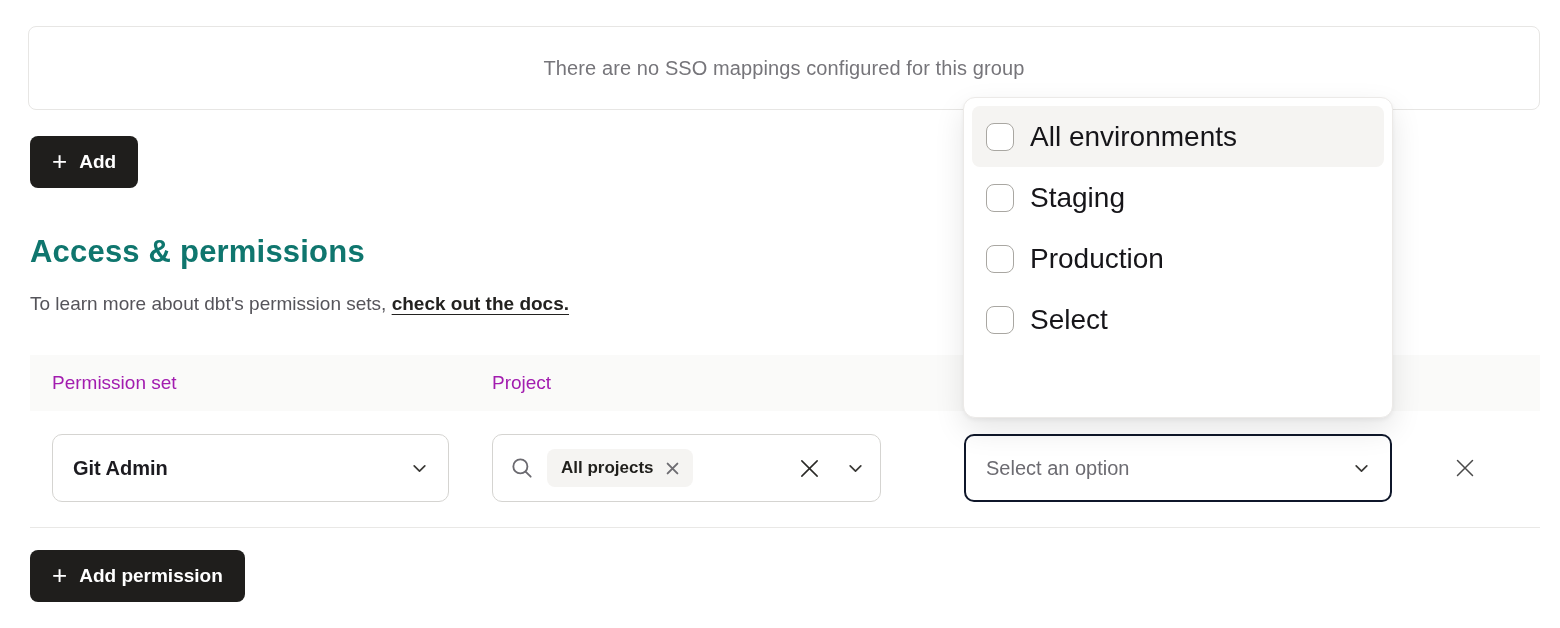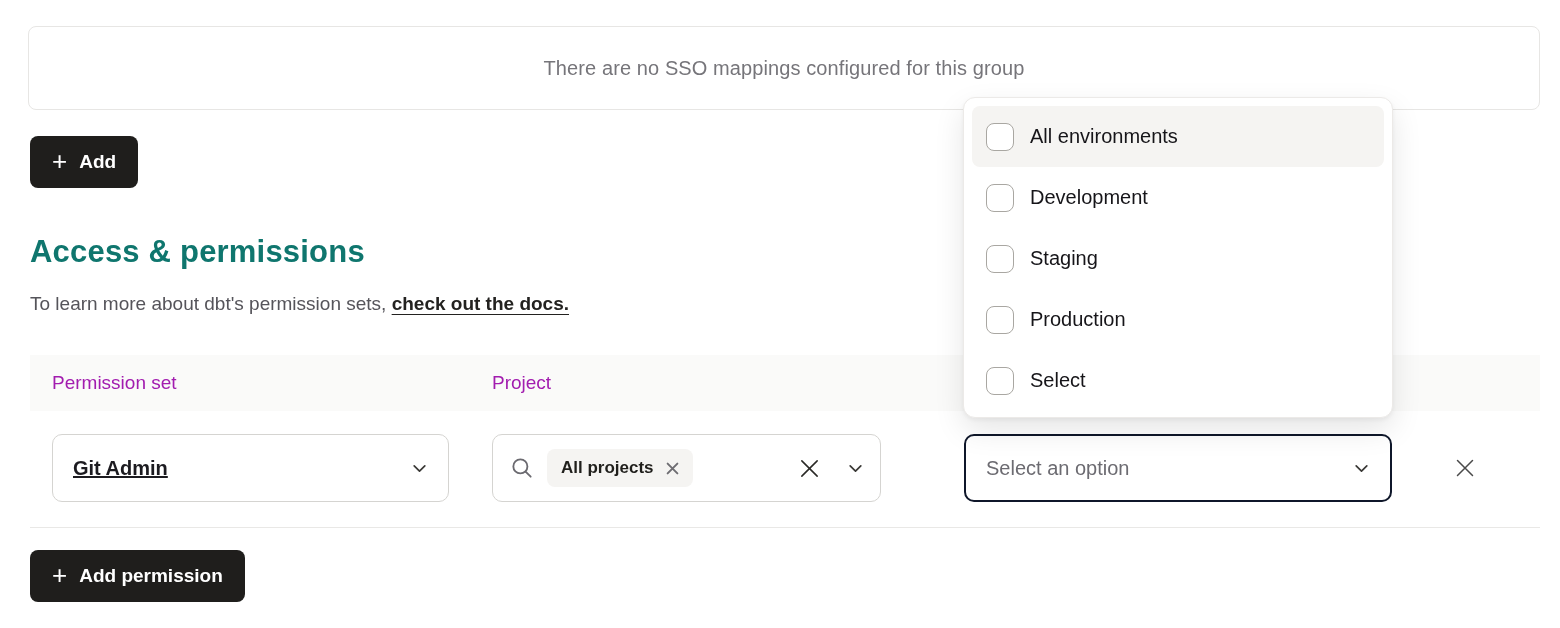--- a/index.html
+++ b/index.html
@@ -57,21 +57,21 @@
   .ptable .head .col2 { left: 462px; }
   .ptable .rowline {
     position: absolute; left: 0; top: 172px; width: 1510px; height: 1px; background: #e9e8e6;
   }
 
   .control {
     position: absolute; top: 79px; height: 68px;
     background: #fff; border: 1px solid #d5d4d1; border-radius: 10px;
     display: flex; align-items: center;
   }
-  .ctrl-permission { left: 22px; width: 397px; padding: 0 20px; text-decoration: underline; }
+  .ctrl-permission { left: 22px; width: 397px; padding: 0 20px; }
   .ctrl-permission .val { font-size: 20px; font-weight: 700; color: #1c1b20; flex: 1; }
   .ctrl-project { left: 462px; width: 389px; padding: 0 16px; gap: 12px; }
   .ctrl-environment {
     left: 934px; width: 428px; padding: 0 20px;
     border: 2px solid #0f172a;
   }
   .ctrl-environment .placeholder { font-size: 20px; color: #6c6b71; flex: 1; }
 
   .chev { color: #3a3936; display: inline-flex; }
   .search-ic { color: #6b6a70; display: inline-flex; }
@@ -100,21 +100,21 @@
   }
   .dd-item {
     height: 61px; display: flex; align-items: center; gap: 16px;
     padding: 0 14px; border-radius: 8px; cursor: pointer;
   }
   .dd-item.highlighted { background: #f5f4f2; }
   .dd-item .cbx {
     width: 28px; height: 28px; flex: 0 0 28px;
     border: 1.5px solid #a9a7a2; border-radius: 8px; background: #fff;
   }
-  .dd-item .lbl { font-size: 20px; color: #161519; }
+  .dd-item .lbl { font-size: 28px; color: #161519; }
 </style>
 </head>
 <body>
 
 <div class="abs sso-box">
   <div class="msg">There are no SSO mappings configured for this group</div>
 </div>
 
 <button class="abs btn-dark btn-add">
   <span class="plus">+</span>
@@ -193,27 +193,23 @@
   <span>Add permission</span>
 </button>
 
 <div class="abs dropdown">
   <div class="dd-item highlighted">
     <span class="cbx"></span>
     <span class="lbl">All environments</span>
   </div>
   <div class="dd-item">
     <span class="cbx"></span>
-    <span class="lbl">Development</span>
+    <span class="lbl">Staging</span>
   </div>
   <div class="dd-item">
     <span class="cbx"></span>
-    <span class="lbl">Staging</span>
+    <span class="lbl">Production</span>
   </div>
   <div class="dd-item">
     <span class="cbx"></span>
-    <span class="lbl">Production</span>
-  </div>
-  <div class="dd-item">
-    <span class="cbx"></span>
     <span class="lbl">Select</span>
   </div>
 </div>
 
 </body></html>

